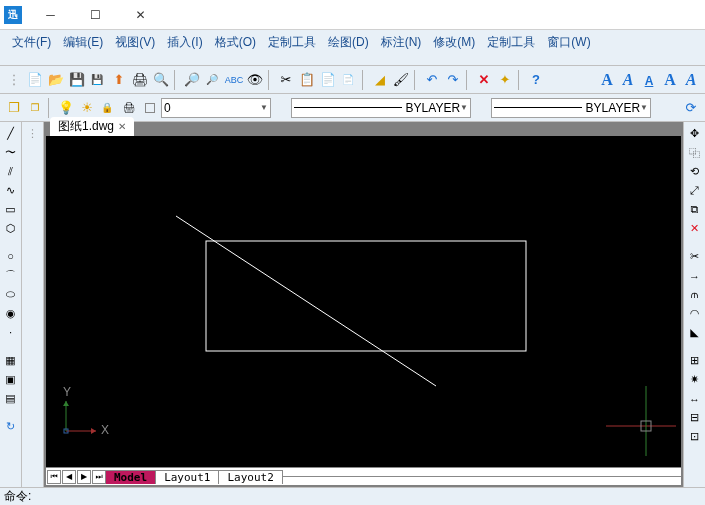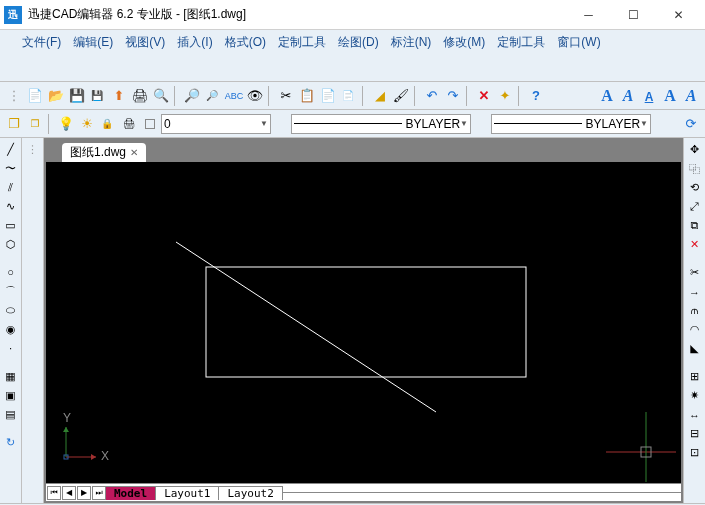--- a/index.html
+++ b/index.html
@@ -2,50 +2,49 @@
 <html><head>
 <meta charset="utf-8">
 <style>
 *{margin:0;padding:0;box-sizing:border-box;font-family:"Microsoft YaHei",SimSun,sans-serif;font-size:12px}
 body{background:#fff;width:705px;height:505px;overflow:hidden}
 .titlebar{height:30px;background:#fff;display:flex;align-items:center;padding:0 4px;border-bottom:1px solid #d0d0d0}
 .app-icon{width:18px;height:18px;background:#1a7fd4;color:#fff;display:flex;align-items:center;justify-content:center;font-size:10px;font-weight:bold;margin-right:6px}
 .title{flex:1;color:#000}
 .win-controls{display:flex;gap:0}
 .win-btn{width:45px;height:28px;display:flex;align-items:center;justify-content:center;color:#333}
-.menubar{height:52px;background:#e8f0f7;display:flex;flex-wrap:wrap;align-items:flex-start;padding:2px 16px;border-bottom:1px solid #c0c0c0}
+.menubar{height:36px;background:#e8f0f7;display:flex;flex-wrap:wrap;align-items:flex-start;padding:2px 6px;border-bottom:1px solid #c0c0c0}
 .menu-item{padding:2px 6px;color:#1a4d8f;cursor:default}
 .toolbar{min-height:28px;background:#e8f0f7;display:flex;align-items:center;padding:2px 4px;gap:1px;border-bottom:1px solid #c0c0c0;flex-wrap:nowrap}
 .tbtn{width:20px;height:20px;display:flex;align-items:center;justify-content:center;cursor:default;font-size:13px}
 .sep{width:5px;height:20px;border-left:1px solid #b0b0b0;margin:0 2px}
 .combo{height:20px;background:#fff;border:1px solid #a0a0a0;display:flex;align-items:center;padding:0 2px;font-size:11px}
 .combo-arrow{margin-left:auto;font-size:8px;color:#555}
 .txtbtn{color:#1a6fd4;font-weight:bold;font-family:serif;font-size:16px;width:20px;text-align:center}
 .workarea{display:flex;height:365px;background:#e8f0f7}
 .vtoolbar{width:22px;background:#e8f0f7;display:flex;flex-direction:column;align-items:center;padding:2px 0;gap:1px;border-right:1px solid #c0c0c0}
 .vtoolbar.right{border-right:none;border-left:1px solid #c0c0c0}
 .vbtn{width:18px;height:18px;display:flex;align-items:center;justify-content:center;font-size:11px;cursor:default}
 .canvas-wrap{flex:1;display:flex;flex-direction:column;background:#808080}
-.tab-strip{height:24px;background:#808080;display:flex;align-items:flex-end;padding-left:18px}
+.tab-strip{height:14px;background:#808080;display:flex;align-items:flex-end;padding-left:6px}
 .tab{background:#fff;padding:1px 8px;font-size:11px;display:flex;align-items:center;gap:4px;border-top-left-radius:4px;border-top-right-radius:4px}
 .tab-close{font-size:10px;color:#666}
 .canvas{flex:1;background:#000;position:relative;margin:0 2px}
 .canvas svg{position:absolute;top:0;left:0}
 .layout-strip{height:18px;background:#fff;display:flex;align-items:center;border-top:1px solid #888;margin:0 2px 2px 2px}
 .lnav{width:14px;height:14px;border:1px solid #888;display:flex;align-items:center;justify-content:center;font-size:8px;margin-left:1px}
 .ltab{padding:0 8px;border:1px solid #888;border-bottom:none;font-family:monospace;font-size:11px;background:#fff;margin-left:-1px}
 .ltab.active{background:#be185d;font-weight:bold}
 .cmdline{height:18px;background:#e8f0f7;display:flex;align-items:center;padding:0 4px;border-top:1px solid #c0c0c0;font-family:SimSun}
 </style>
 </head>
 <body>
 
 <div class="titlebar">
   <div class="app-icon">迅</div>
-  <div class="title">迅捷CAD编辑器 6.2 专业版  - [图纸1.dwg]</div>
   <div class="win-controls">
     <div class="win-btn">─</div>
     <div class="win-btn">☐</div>
     <div class="win-btn win-close">✕</div>
   </div>
 </div>
 
 <div class="menubar">
   <span class="menu-item">文件(F)</span>
   <span class="menu-item">编辑(E)</span>

